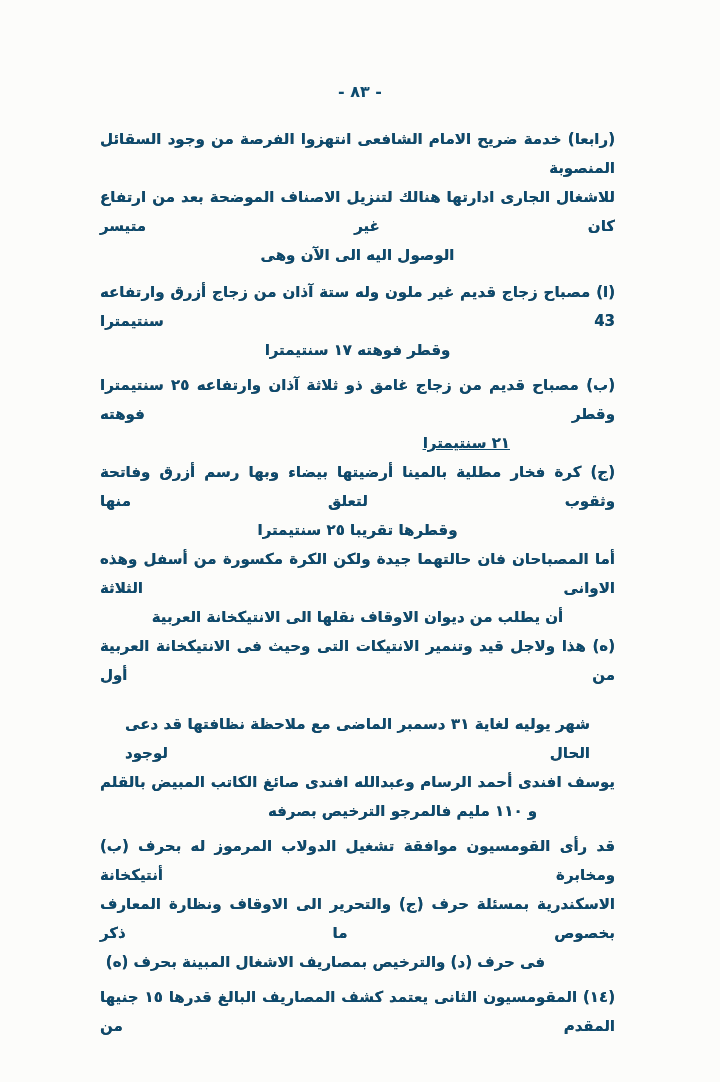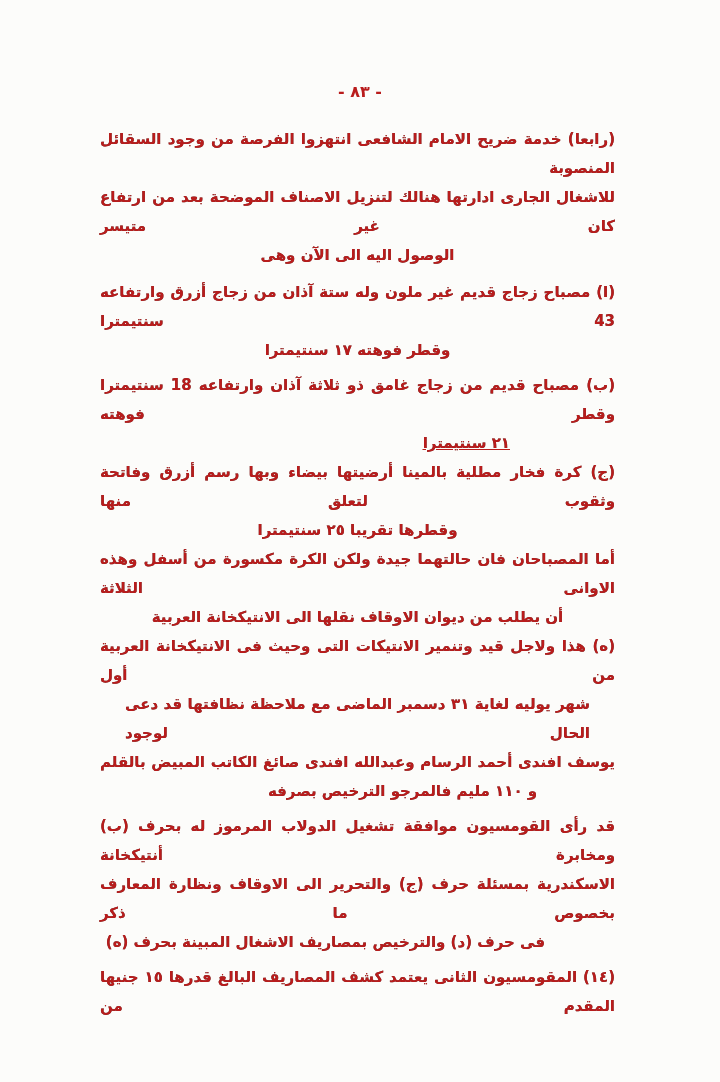--- a/index.html
+++ b/index.html
@@ -2,21 +2,21 @@
 <html lang="ar"><head>
 <meta charset="utf-8">
 <style>
   html,body{margin:0;padding:0;}
   body{background:#e9e9e7;}
   .sheet{
     position:relative;
     width:720px;height:1082px;
     margin:0 auto;
     background:#fcfcfa;
-    color:#b91c1c;
+    color:#0c4a6e;
     font-family:"DejaVu Sans", sans-serif;
     font-weight:700;
     overflow:hidden;
   }
   .page-number{
     position:absolute;top:82px;left:0;right:0;
     text-align:center;
     font-size:16px;letter-spacing:2px;
   }
   .content{
@@ -31,21 +31,21 @@
   .full{text-align:justify;text-align-last:justify;}
   .center{text-align:center;}
   .p1{margin-top:125px;}
   .p2{margin-top:8px;}
   .p3{margin-top:6px;}
   .p4{margin-top:0;}
   .p5{margin-top:0;}
   .p6{margin-top:0;}
   .p7{margin-top:6px;}
   .p8{margin-top:6px;}
-  .inset{padding:0 25px;}
+  .inset{padding:0 25px;margin-top:20px;}
   .right-indent-105{text-align:right;padding-right:105px;text-decoration:underline;}
   .right-indent-70{text-align:right;padding-right:70px;}
   .shift-left-90{padding-left:90px;}
 </style>
 </head>
 <body>
 
 <div class="sheet">
 
   <div class="page-number">- ٨٣ -</div>
@@ -57,21 +57,21 @@
       <span class="ln full">للاشغال الجارى ادارتها هنالك لتنزيل الاصناف الموضحة بعد من ارتفاع كان غير متيسر</span>
       <span class="ln center">الوصول اليه الى الآن وهى</span>
     </div>
 
     <div class="para p2">
       <span class="ln full">(ا) مصباح زجاج قديم غير ملون وله ستة آذان من زجاج أزرق وارتفاعه 43 سنتيمترا</span>
       <span class="ln center">وقطر فوهته ١٧ سنتيمترا</span>
     </div>
 
     <div class="para p3">
-      <span class="ln full">(ب) مصباح قديم من زجاج غامق ذو ثلاثة آذان وارتفاعه 18 سنتيمترا وقطر فوهته</span>
+      <span class="ln full">(ب) مصباح قديم من زجاج غامق ذو ثلاثة آذان وارتفاعه ٢٥ سنتيمترا وقطر فوهته</span>
       <span class="ln right-indent-105">٢١ سنتيمترا</span>
     </div>
 
     <div class="para p4">
       <span class="ln full">(ج) كرة فخار مطلية بالمينا أرضيتها بيضاء وبها رسم أزرق وفاتحة وثقوب لتعلق منها</span>
       <span class="ln center">وقطرها تقريبا ٢٥ سنتيمترا</span>
     </div>
 
     <div class="para p5">
       <span class="ln full">أما المصباحان فان حالتهما جيدة ولكن الكرة مكسورة من أسفل وهذه الاوانى الثلاثة</span>

